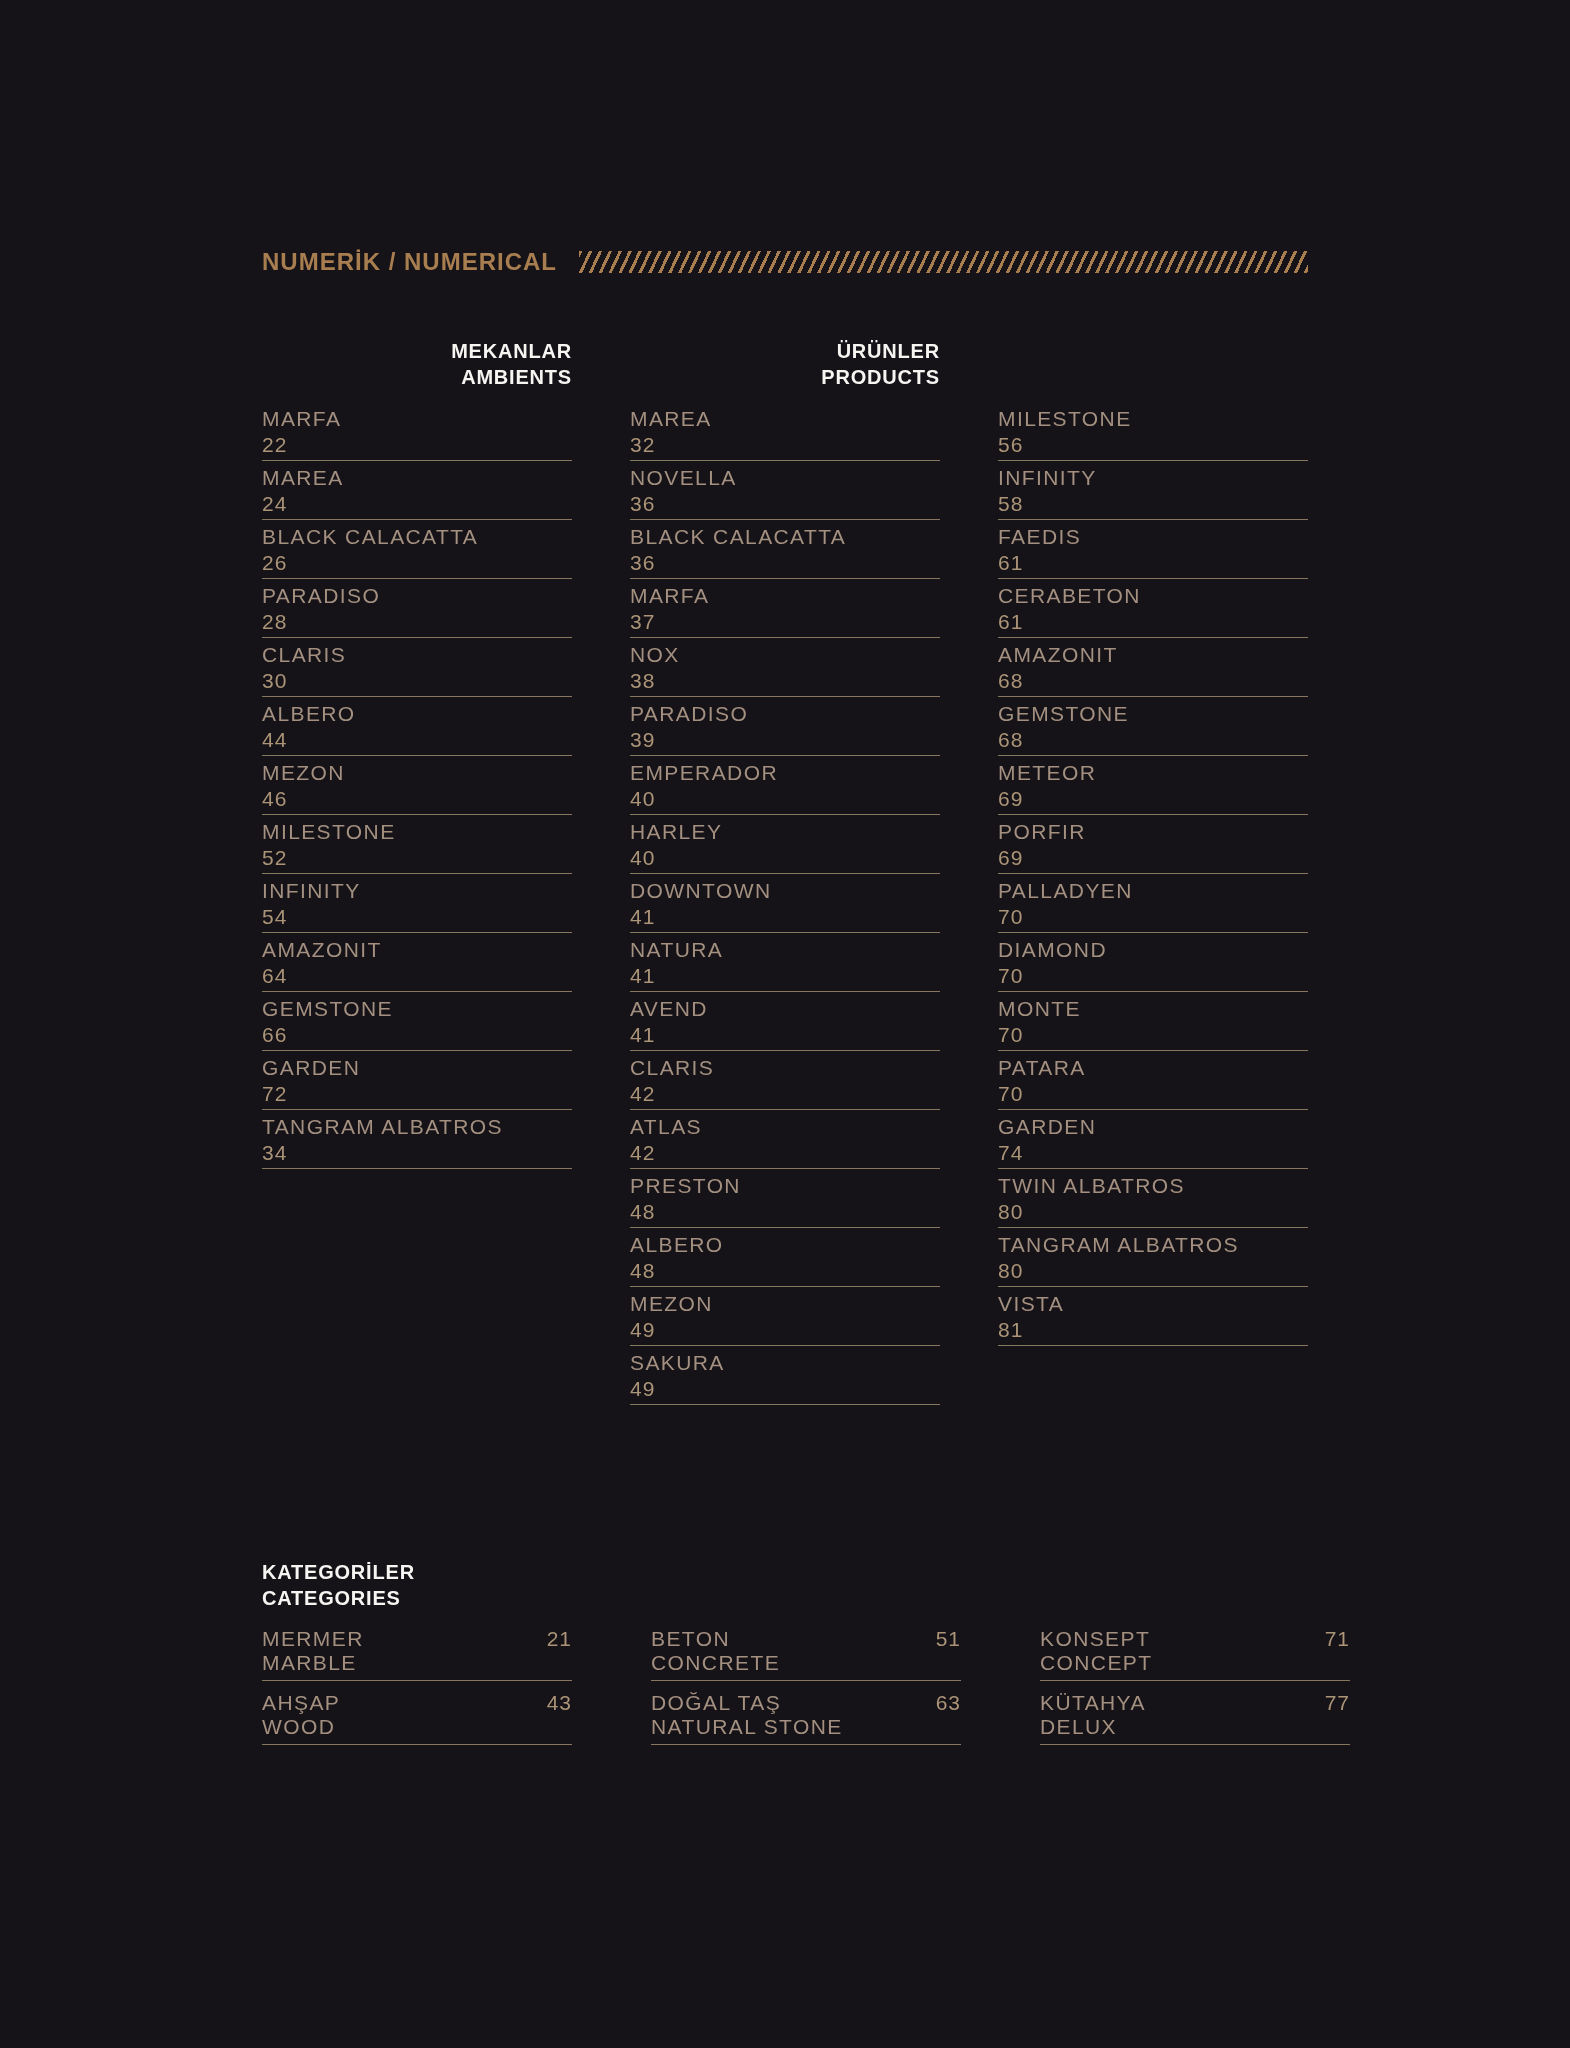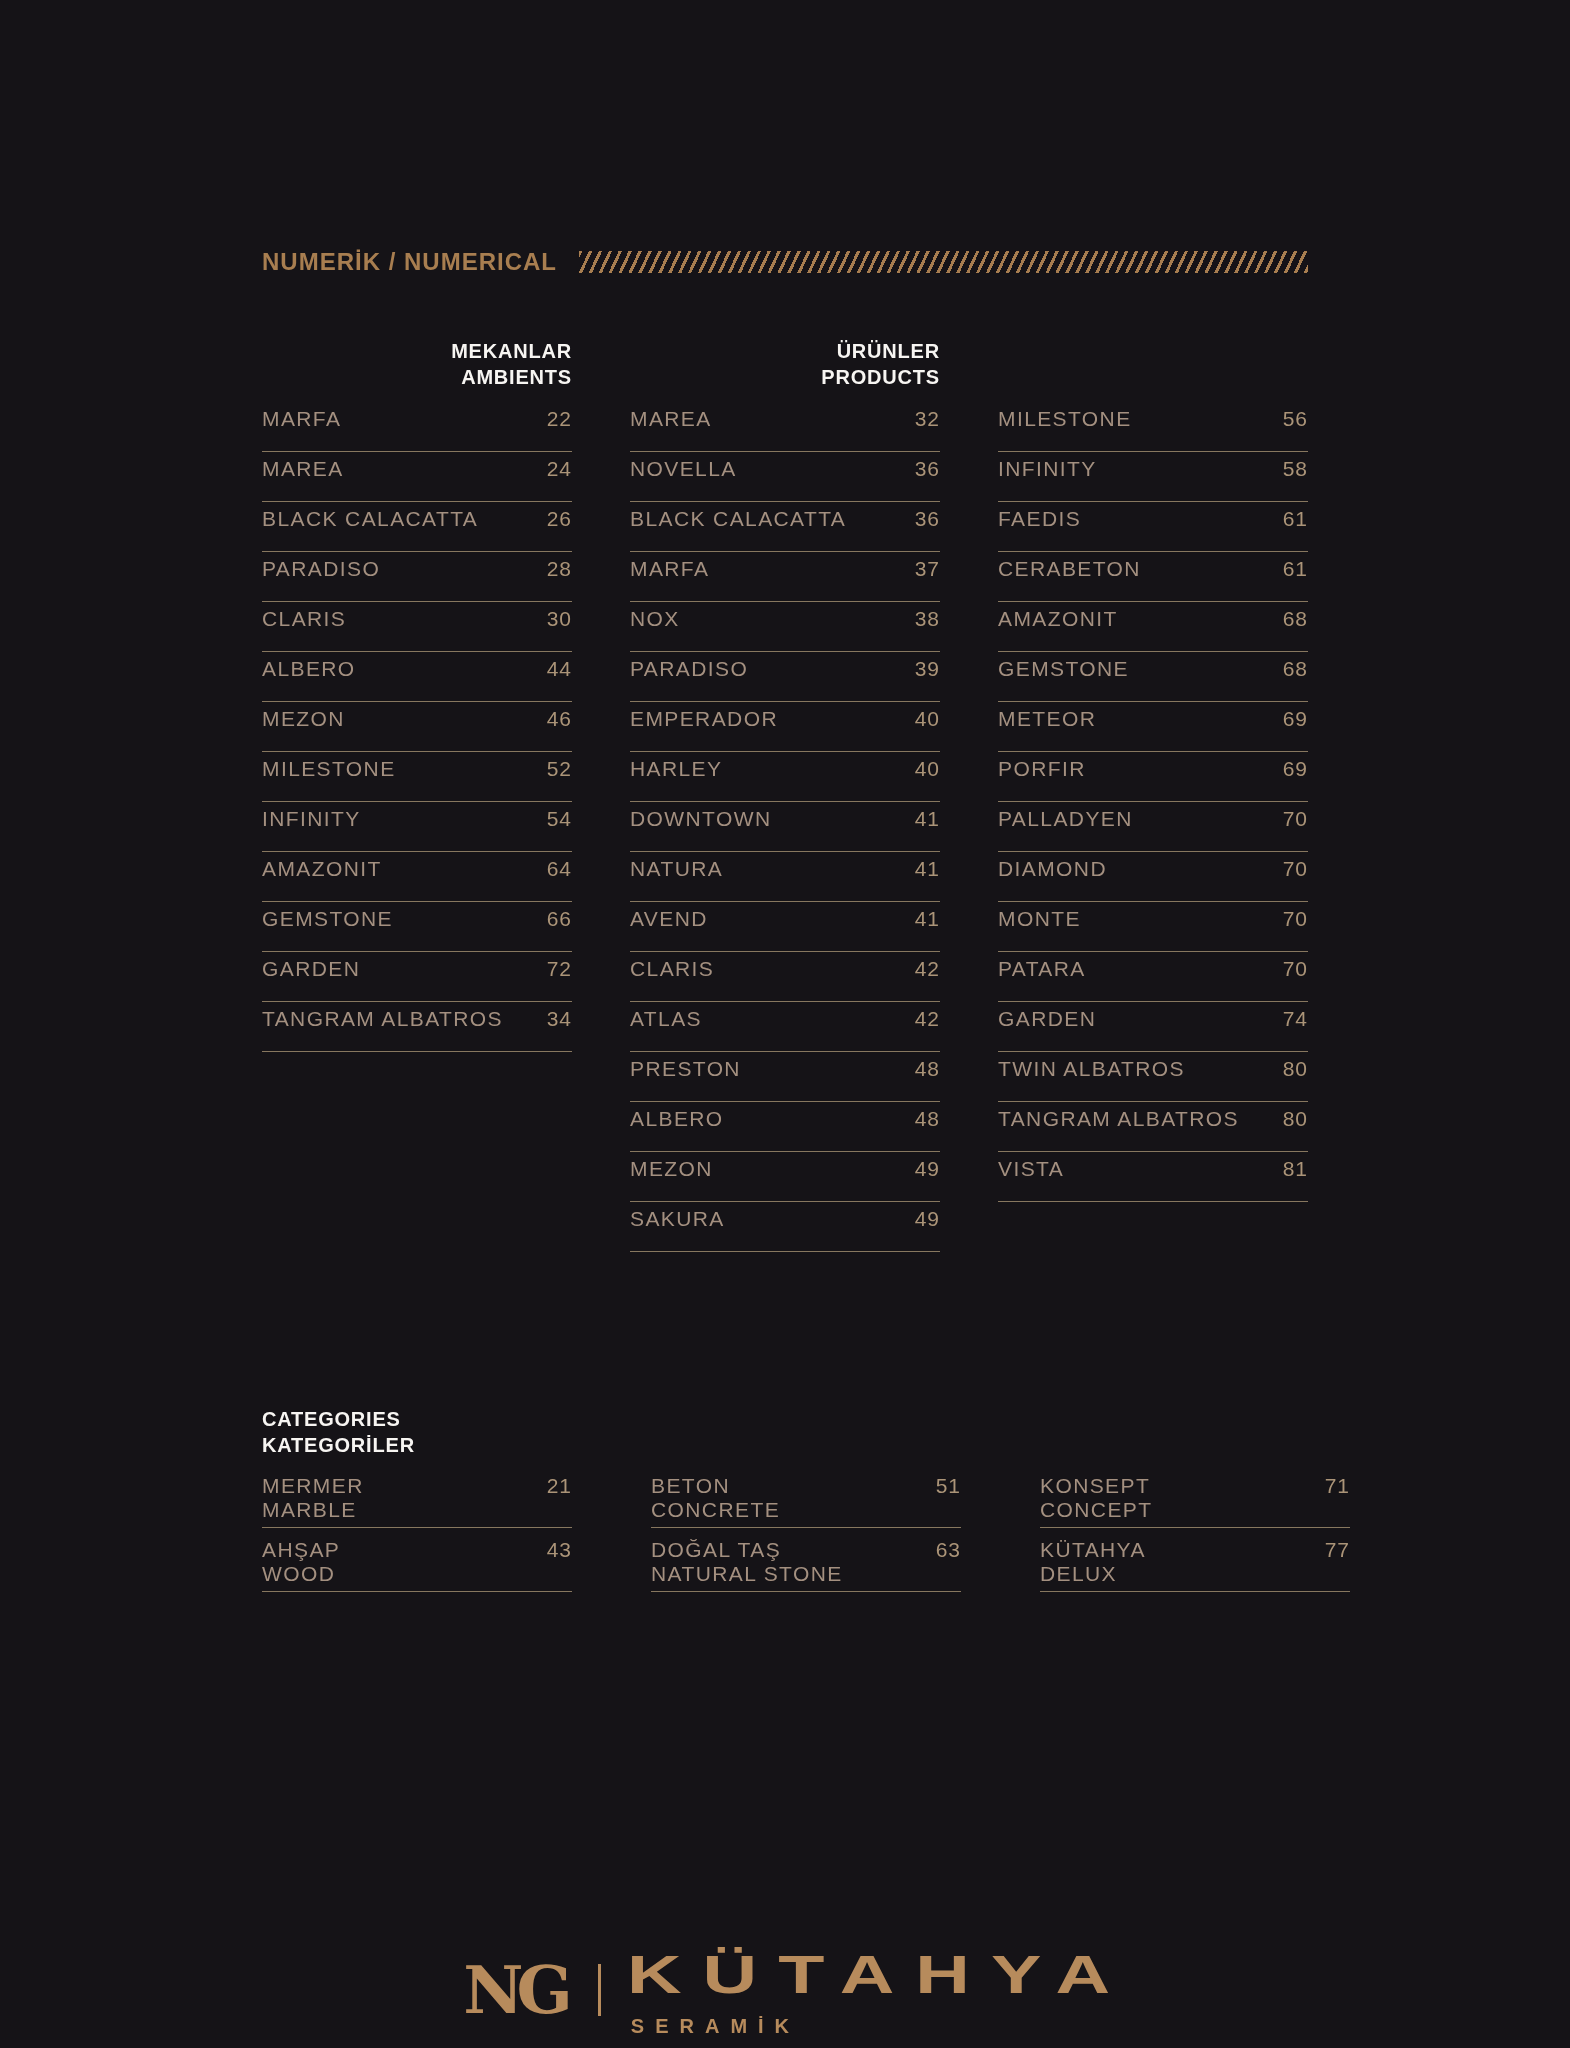--- a/index.html
+++ b/index.html
@@ -56,23 +56,24 @@
     letter-spacing:0.8px;
     line-height:26px;
   }
   ul{list-style:none;}
   .entry{
     display:flex;justify-content:space-between;align-items:baseline;
     font-size:21px;
     line-height:26px;
     letter-spacing:1.4px;
     color:var(--item-text);
-    padding-bottom:19px;
+    padding-bottom:2px;
     border-bottom:1px solid var(--underline);
     margin-bottom:4px;
+    flex-direction:column;
   }
   .entry-page{color:var(--page-num);letter-spacing:1px;}
   
   .categories{margin-top:150px;}
   .cat-grid{
     display:grid;
     grid-template-columns:repeat(3,310px);
     grid-template-rows:repeat(2,auto);
     grid-auto-flow:column;
     column-gap:79px;
@@ -385,22 +386,22 @@
             <span class="entry-label">VISTA</span>
             <span class="entry-page">81</span>
           </li>
         </ul>
     </section>
 
   </div>
 
   <section class="categories">
     <div class="col-heading">
+      <div>KATEGORİLER</div>
       <div>CATEGORIES</div>
-      <div>KATEGORİLER</div>
     </div>
     <ul class="cat-grid">
 
         <li class="cat-entry">
           <span class="cat-labels">
             <span>MERMER</span>
             <span>MARBLE</span>
           </span>
           <span class="entry-page">21</span>
         </li>

